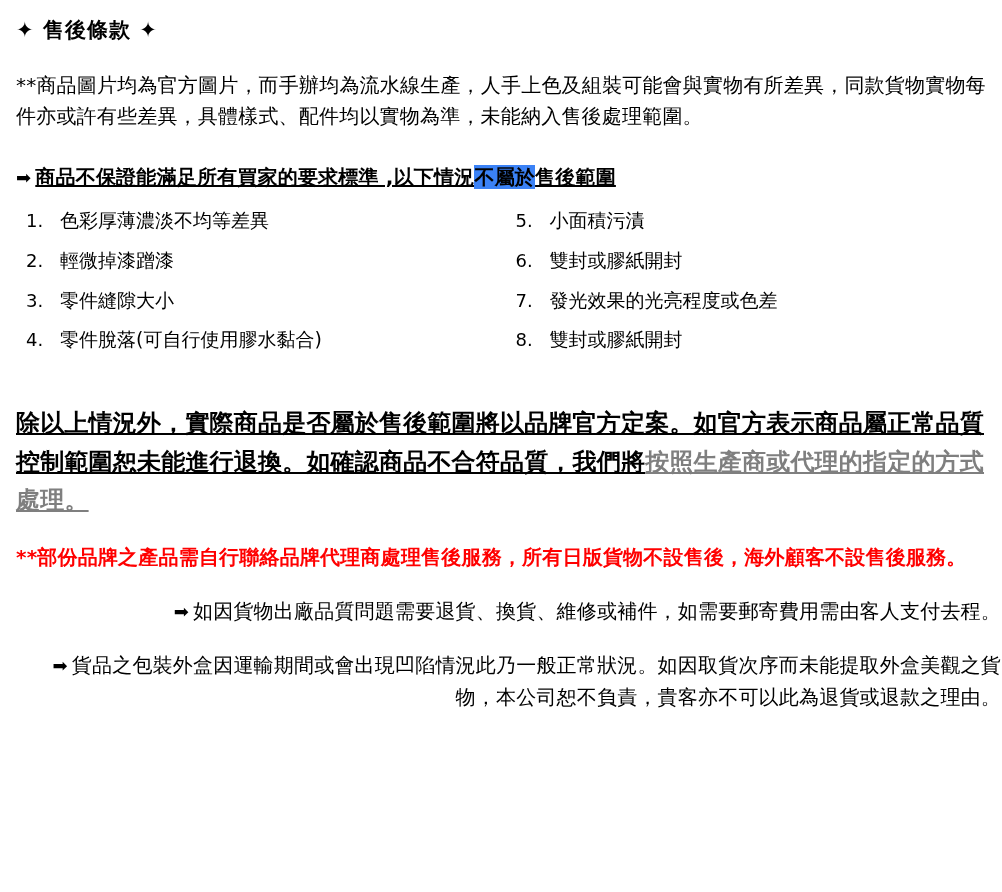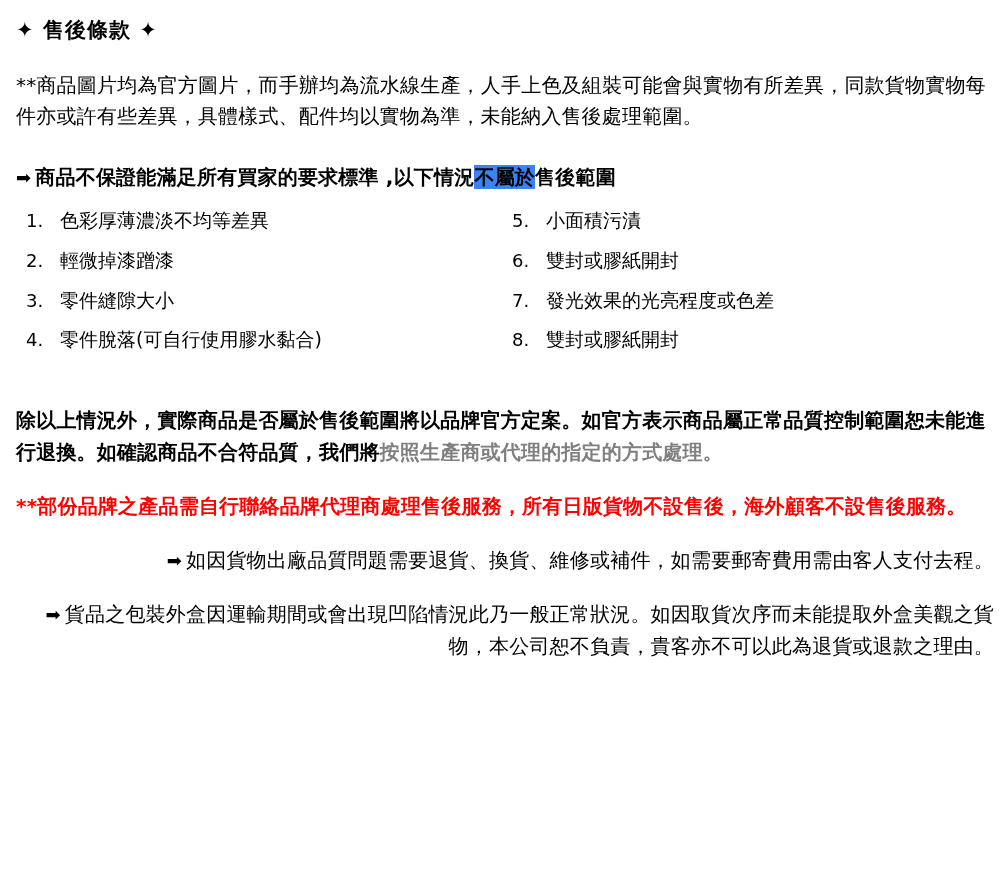--- a/index.html
+++ b/index.html
@@ -10,21 +10,21 @@
   body {
     width: 1002px;
     min-height: 892px;
     font-family: "DejaVu Sans", "Liberation Sans", sans-serif;
     color: #000000;
   }
   .page {
     width: 1002px;
     min-height: 892px;
     box-sizing: border-box;
-    padding: 10px 8px 0 14px;
+    padding: 10px 1px 0 14px;
     position: relative;
   }
   .title {
     font-size: 21px;
     font-weight: bold;
     letter-spacing: 1px;
     margin: 6px 0 0 2px;
   }
   .para {
     font-size: 20px;
@@ -44,20 +44,21 @@
   .arrow {
     font-size: 18px;
     margin-right: 4px;
   }
   .hl {
     background: #3b82f6;
     font-weight: bold;
   }
   .bold {
     font-weight: bold;
+    text-decoration: underline;
   }
   .lists {
     display: flex;
     margin: 16px 0 0 0;
   }
   .list-col {
     width: 50%;
     box-sizing: border-box;
   }
   .list-col.left { padding-left: 12px; }
@@ -71,21 +72,21 @@
   }
   .li-num {
     width: 34px;
     flex: 0 0 34px;
     font-size: 18px;
   }
   .li-text {
     flex: 1 1 auto;
   }
   .block-normal {
-    font-size: 20px;
+    font-size: 24px;
     line-height: 1.6;
     margin: 36px 0 8px 2px;
     letter-spacing: 0.2px;
   }
   .gray {
     color: #7f7f7f;
   }
   .red-block {
     font-size: 20px;
     line-height: 1.6;

